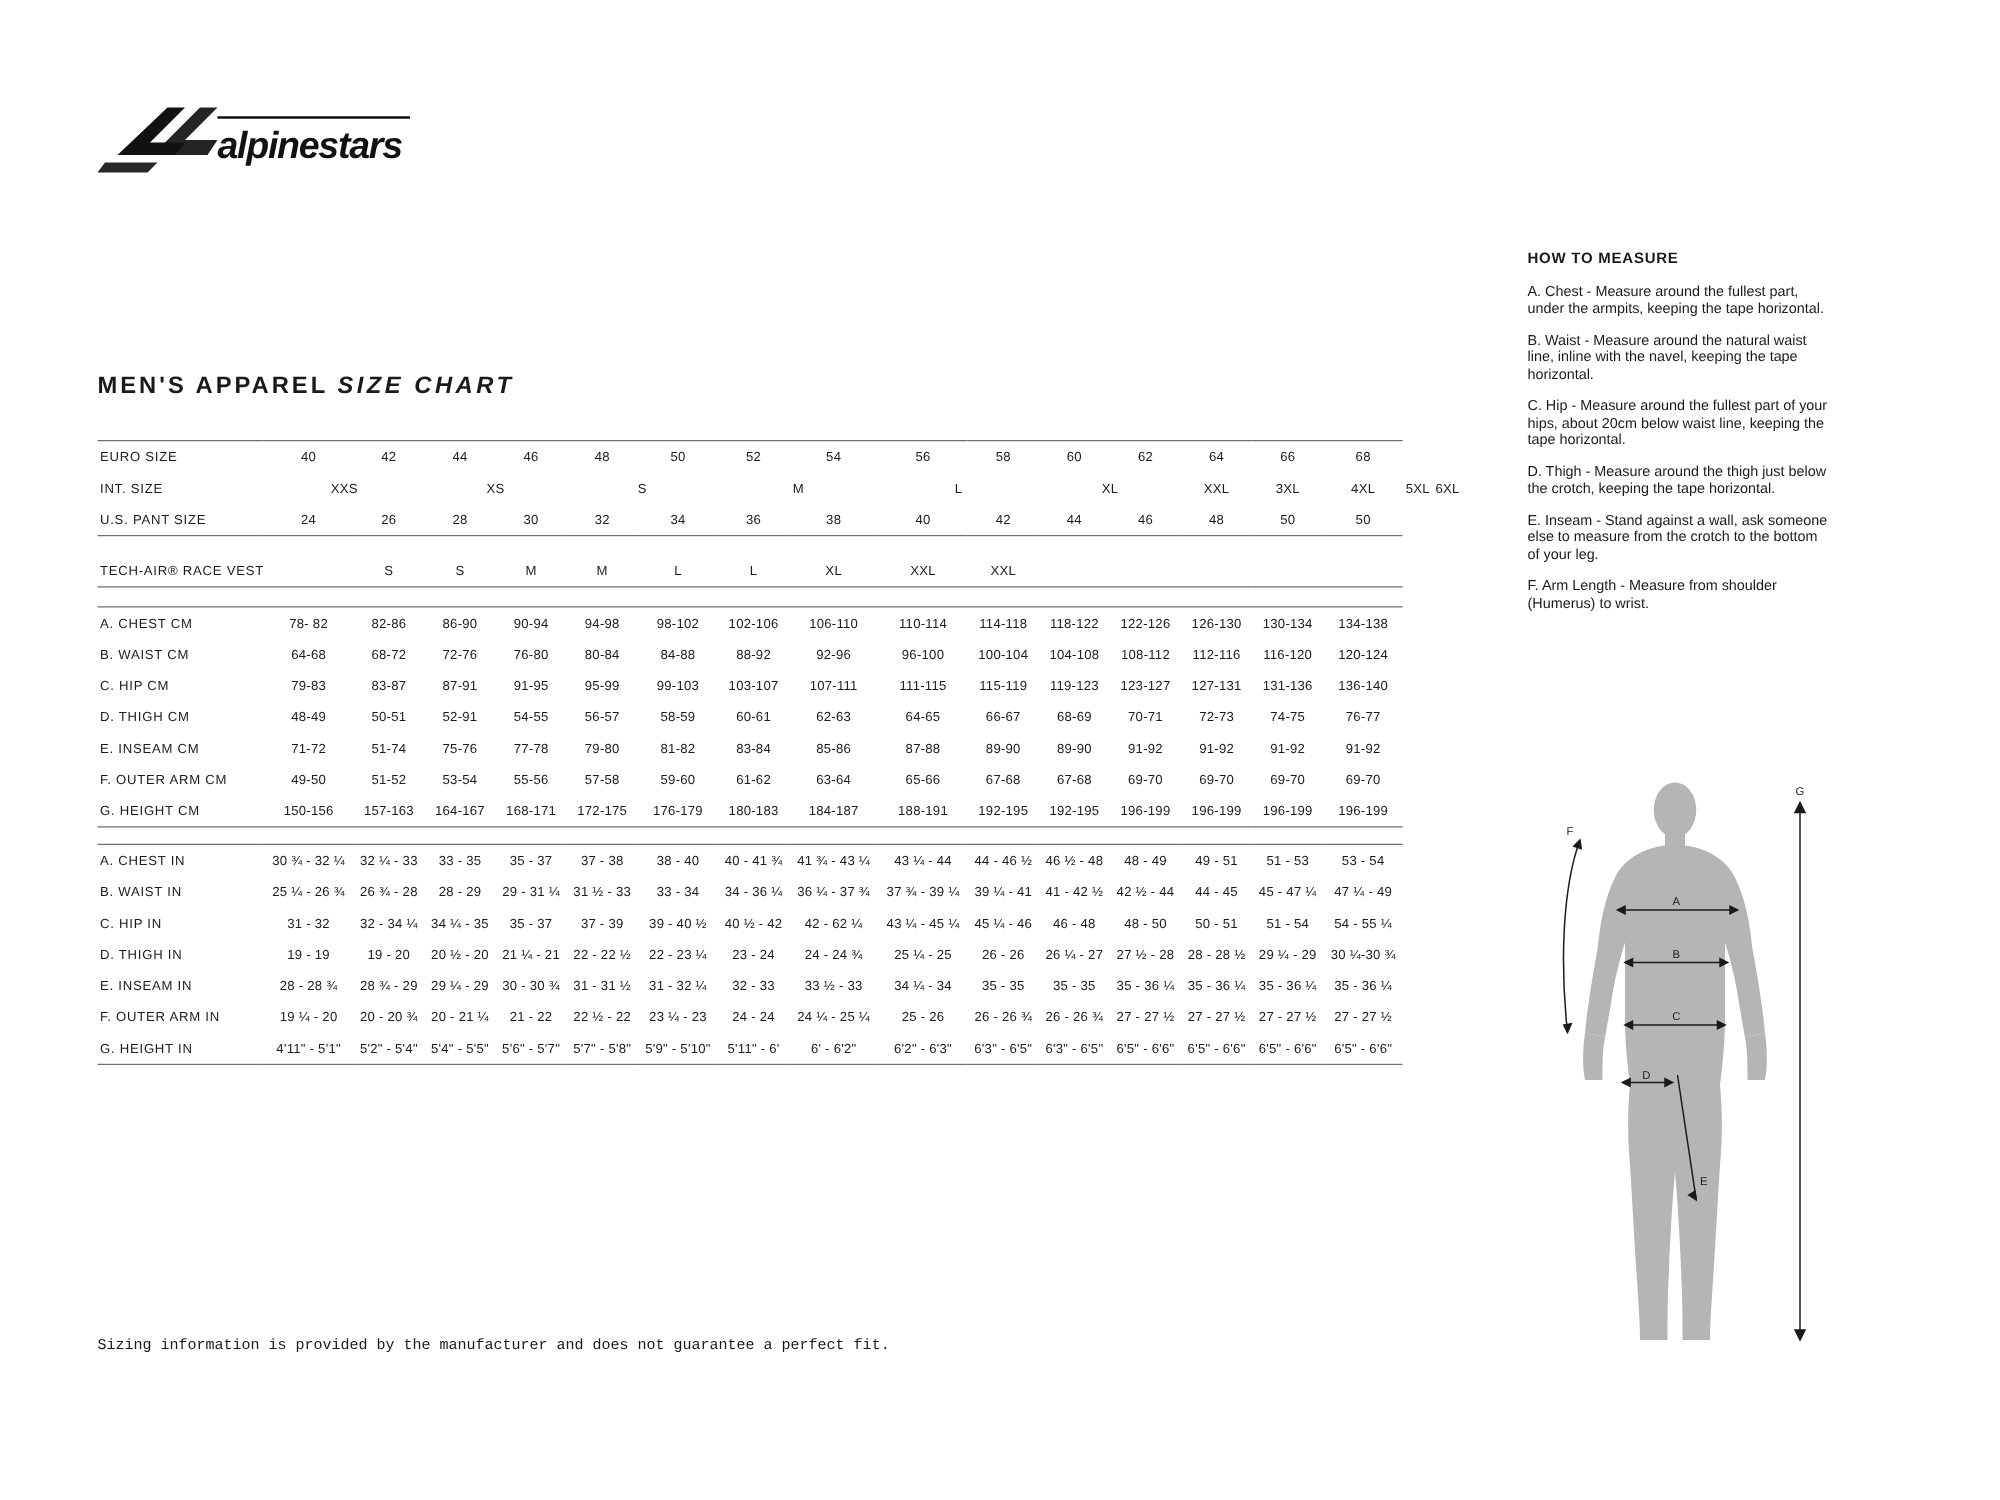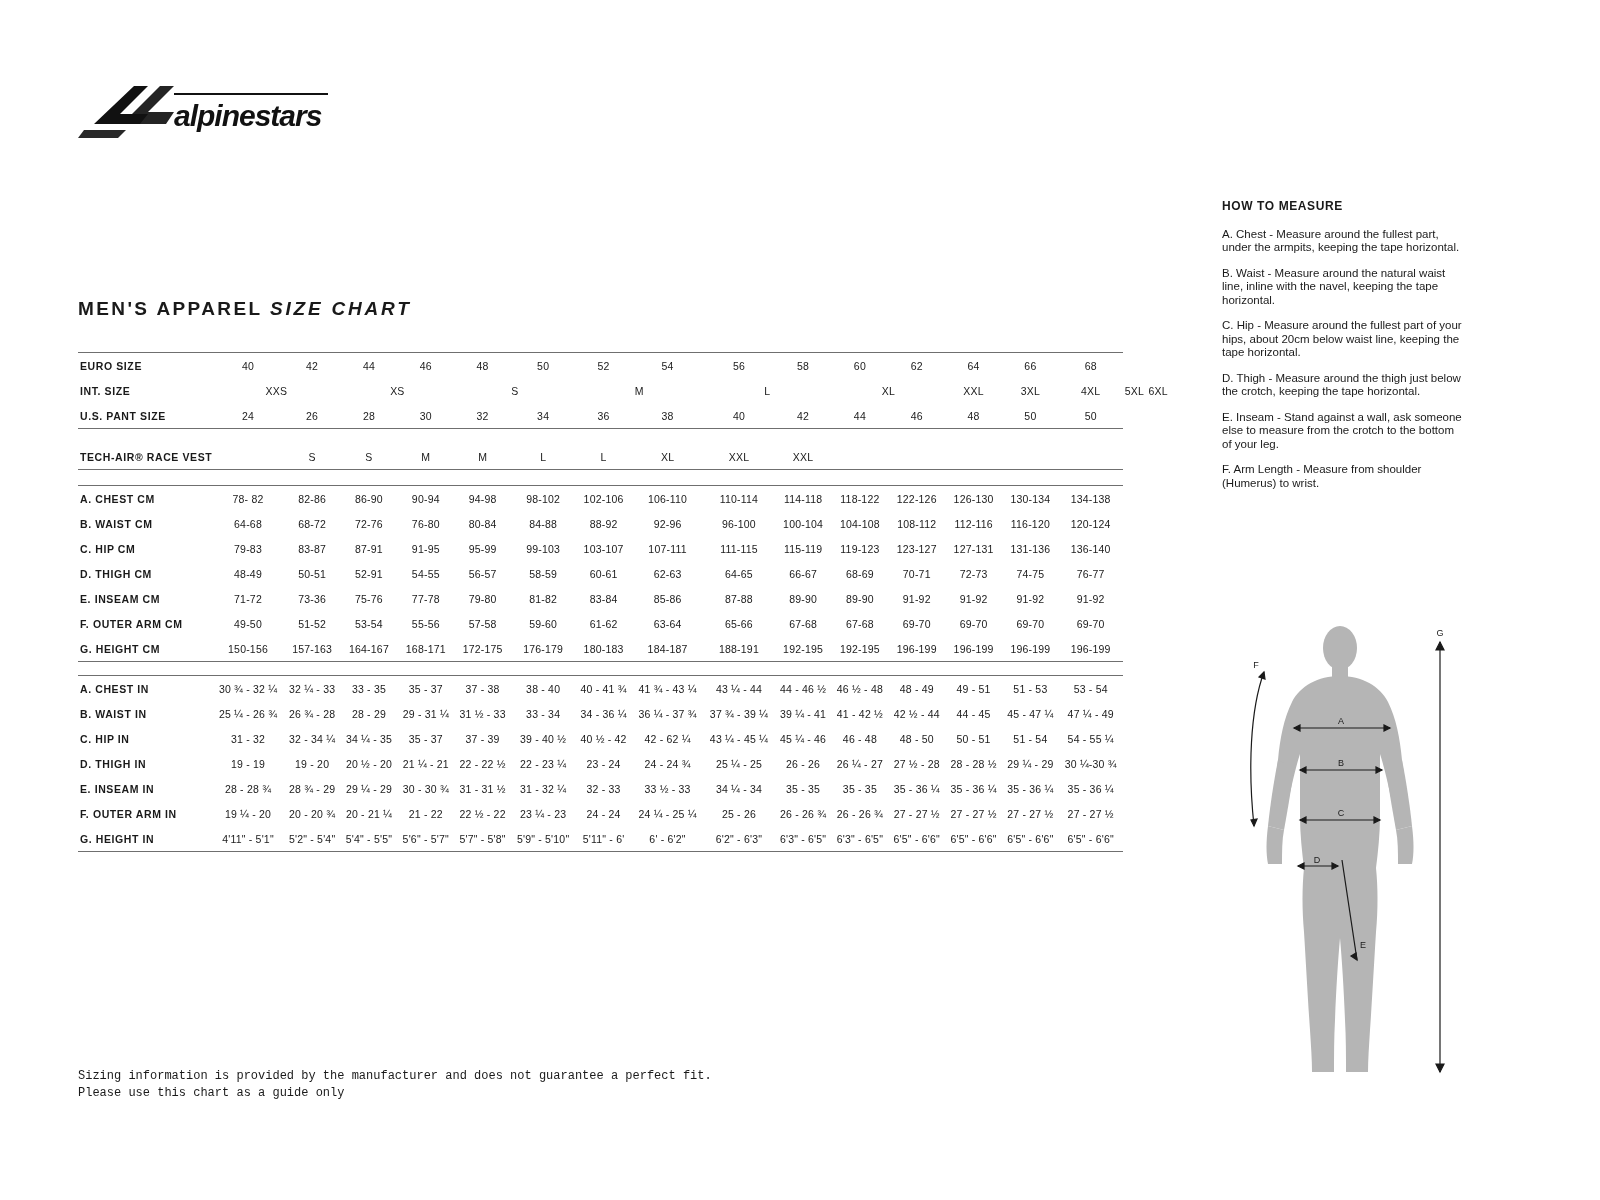--- a/index.html
+++ b/index.html
@@ -35,21 +35,21 @@
     height:25px;
     text-align:center;
     vertical-align:middle;
     color:#1a1a1a;
     white-space:nowrap;
     font-size:10.5px;
     letter-spacing:.2px;
   }
   #chart td.rowlab{
     text-align:left;
-    font-weight:700;
+    font-weight:400;
     font-size:10.5px;
     letter-spacing:.6px;
     padding-left:2px;
     width:118px;
   }
   #chart tr.topline td{border-top:1px solid #6f6f6f;}
   #chart tr.botline td{border-bottom:1px solid #6f6f6f;}
   #chart tr.spacer td{height:15px;border:none;}
   #chart tr.spacer-small td{height:13px;border:none;}
 
@@ -237,21 +237,21 @@
         <td>66-67</td>
         <td>68-69</td>
         <td>70-71</td>
         <td>72-73</td>
         <td>74-75</td>
         <td>76-77</td>
       </tr>
       <tr>
         <td class="rowlab">E. INSEAM CM</td>
         <td>71-72</td>
-        <td>73-36</td>
+        <td>51-74</td>
         <td>75-76</td>
         <td>77-78</td>
         <td>79-80</td>
         <td>81-82</td>
         <td>83-84</td>
         <td>85-86</td>
         <td>87-88</td>
         <td>89-90</td>
         <td>89-90</td>
         <td>91-92</td>
@@ -498,14 +498,13 @@
       <text x="95" y="243">D</text>
       <text x="141" y="328">E</text>
       <text x="34" y="48">F</text>
       <text x="218" y="16">G</text>
     </g>
   </svg>
 </div>
 
 <div id="footer">
   <div>Sizing information is provided by the manufacturer and does not guarantee a perfect fit.</div>
-  <div>Please use this chart as a guide only</div>
 </div>
 
 </body></html>

